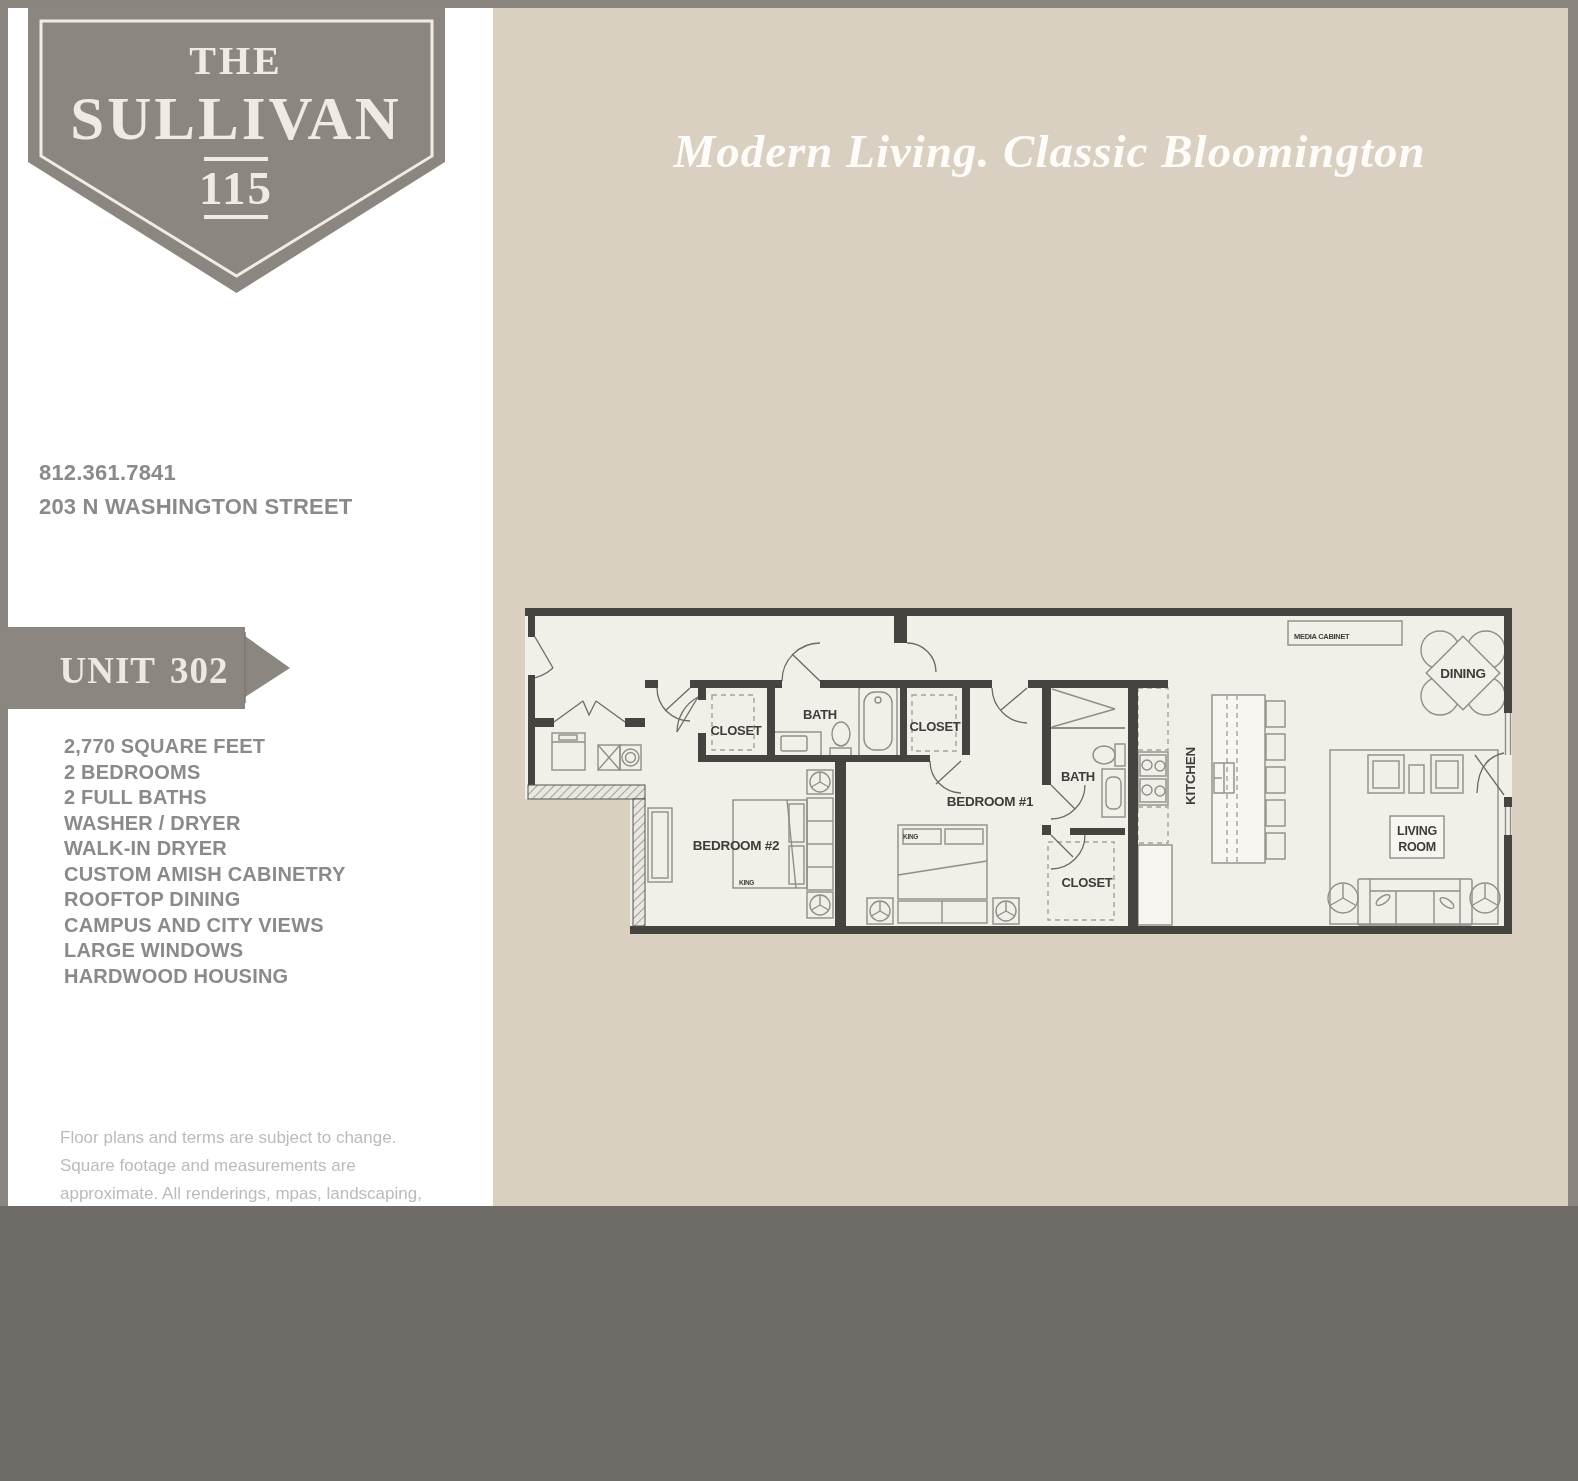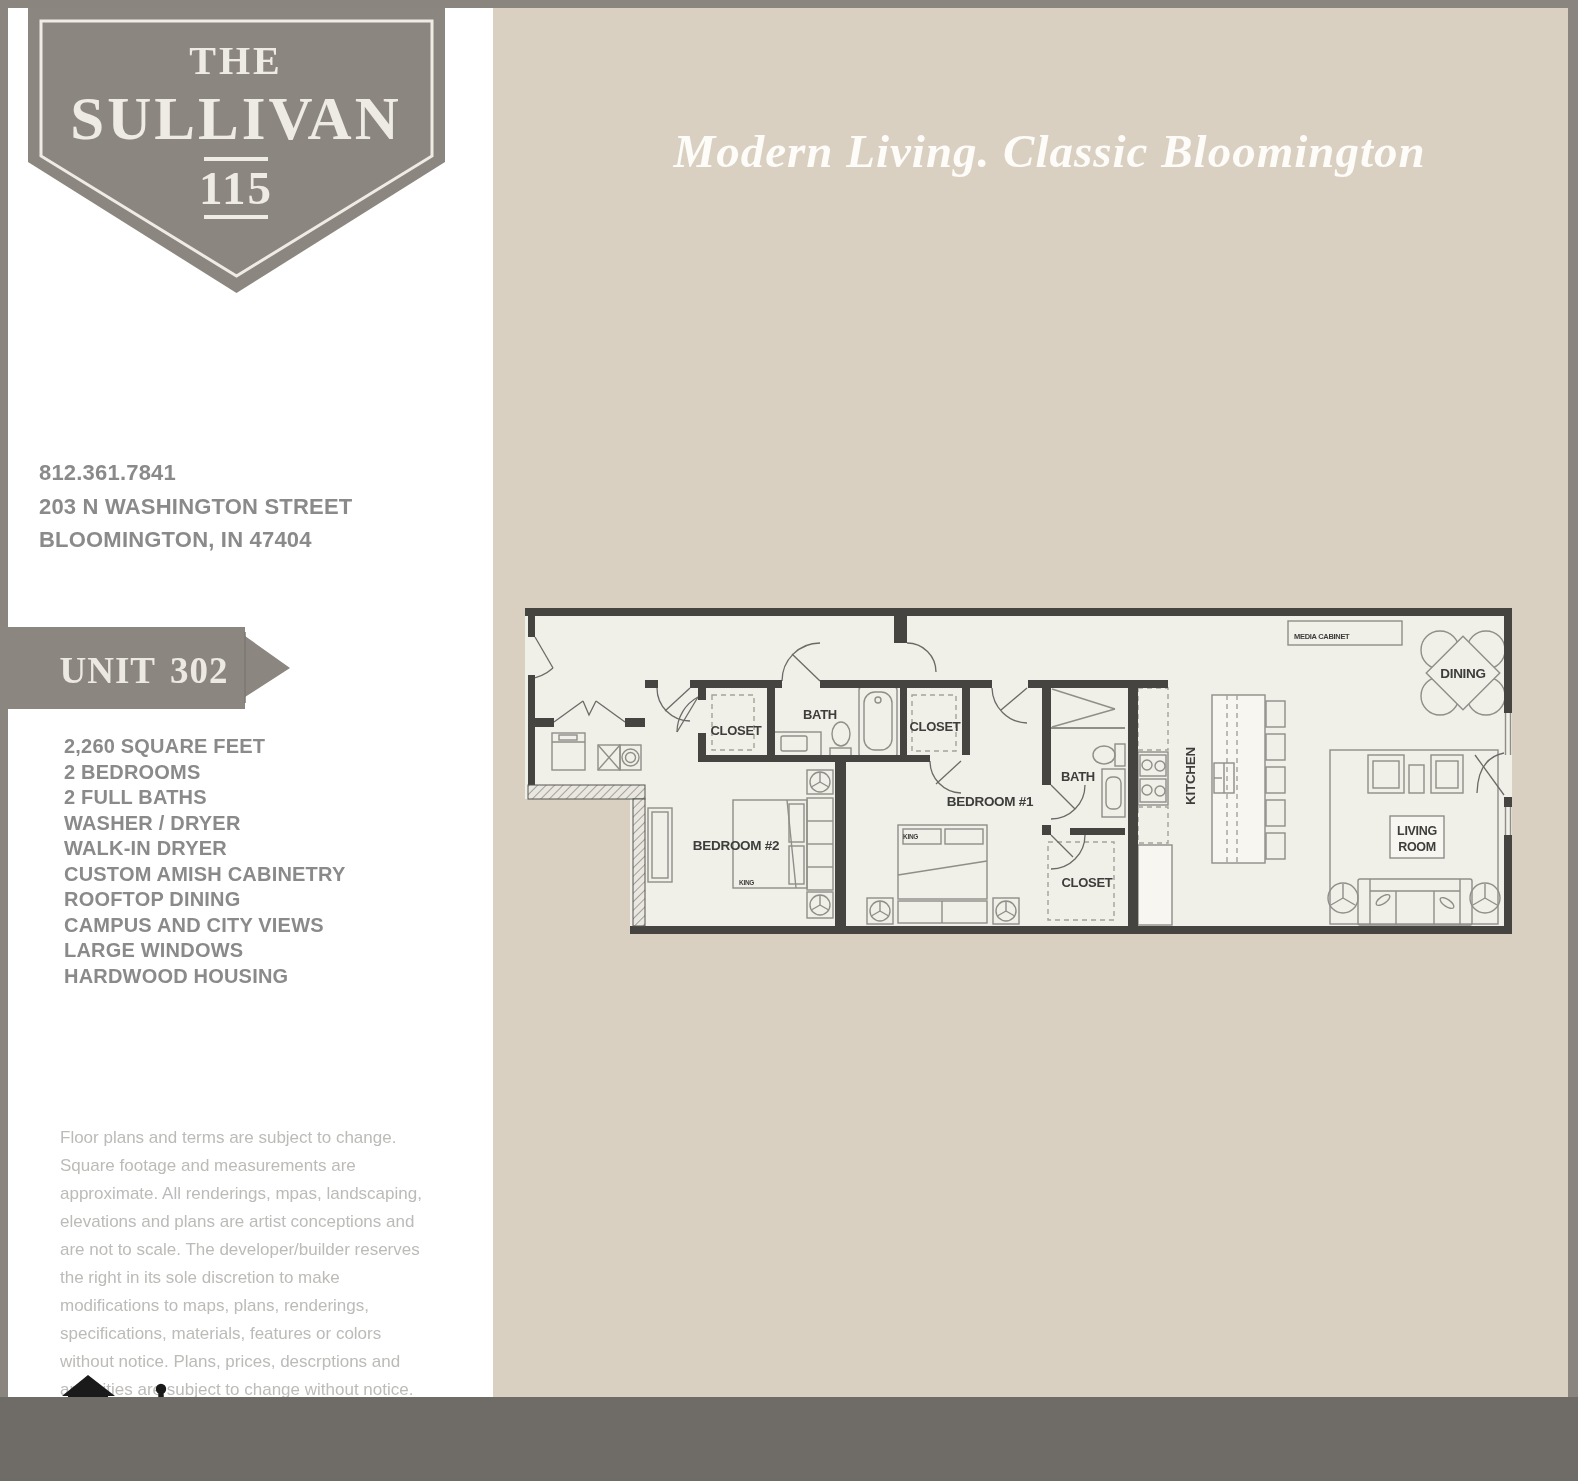--- a/index.html
+++ b/index.html
@@ -1,16 +1,16 @@
 <!DOCTYPE html>
 <html><head>
 <meta charset="utf-8">
 <style>
   html,body{margin:0;padding:0;background:#6f6b66;}
-  .page{position:relative;width:1578px;height:1397px;background:#8a857f;overflow:hidden;
+  .page{position:relative;width:1578px;height:1206px;background:#8a857f;overflow:hidden;
         font-family:"Liberation Sans","DejaVu Sans",sans-serif;}
   .sidebar{position:absolute;left:8px;top:8px;width:485px;height:1449px;background:#ffffff;}
   .panel{position:absolute;left:493px;top:8px;width:1075px;height:1460px;background:#d9d0c2;}
 
   .badge{position:absolute;left:28px;top:8px;}
   .badge text{font-family:"Liberation Serif","DejaVu Serif",serif;font-weight:bold;fill:#eeebe5;}
 
   .tagline{position:absolute;left:512px;top:124px;width:1075px;text-align:center;
            font-family:"Liberation Serif","DejaVu Serif",serif;font-style:italic;font-weight:bold;
            font-size:47px;color:#fdfcf9;letter-spacing:1px;}
@@ -53,31 +53,30 @@
     <rect x="176" y="149" width="64" height="4" fill="#efece6"></rect>
     <text x="208" y="196" font-size="47" text-anchor="middle" letter-spacing="2">115</text>
     <rect x="176" y="207" width="64" height="4" fill="#efece6"></rect>
   </svg>
 
   <div class="tagline">Modern Living. Classic Bloomington</div>
 
   <div class="contact">
     <div>812.361.7841</div>
     <div>203 N WASHINGTON STREET</div>
-    <div>BLOOMINGTON, IN 47404</div>
   </div>
 
   <svg class="unitbanner" width="294" height="84" viewBox="0 0 294 84">
     <polygon points="0,0 245,0 245,9 290,41 245,70 245,82 0,82" fill="#8c8680"></polygon>
     <line x1="245" y1="5" x2="245" y2="76" stroke="#7c7771" stroke-width="1.5"></line>
     <text x="144" y="56" font-size="37" text-anchor="middle" letter-spacing="1"><tspan>UNIT</tspan><tspan dx="14">302</tspan></text>
   </svg>
 
   <div class="features">
-    <div>2,260 SQUARE FEET</div>
+    <div>2,770 SQUARE FEET</div>
     <div>2 BEDROOMS</div>
     <div>2 FULL BATHS</div>
     <div>WASHER / DRYER</div>
     <div>WALK-IN DRYER</div>
     <div>CUSTOM AMISH CABINETRY</div>
     <div>ROOFTOP DINING</div>
     <div>CAMPUS AND CITY VIEWS</div>
     <div>LARGE WINDOWS</div>
     <div>HARDWOOD HOUSING</div>
   </div>

